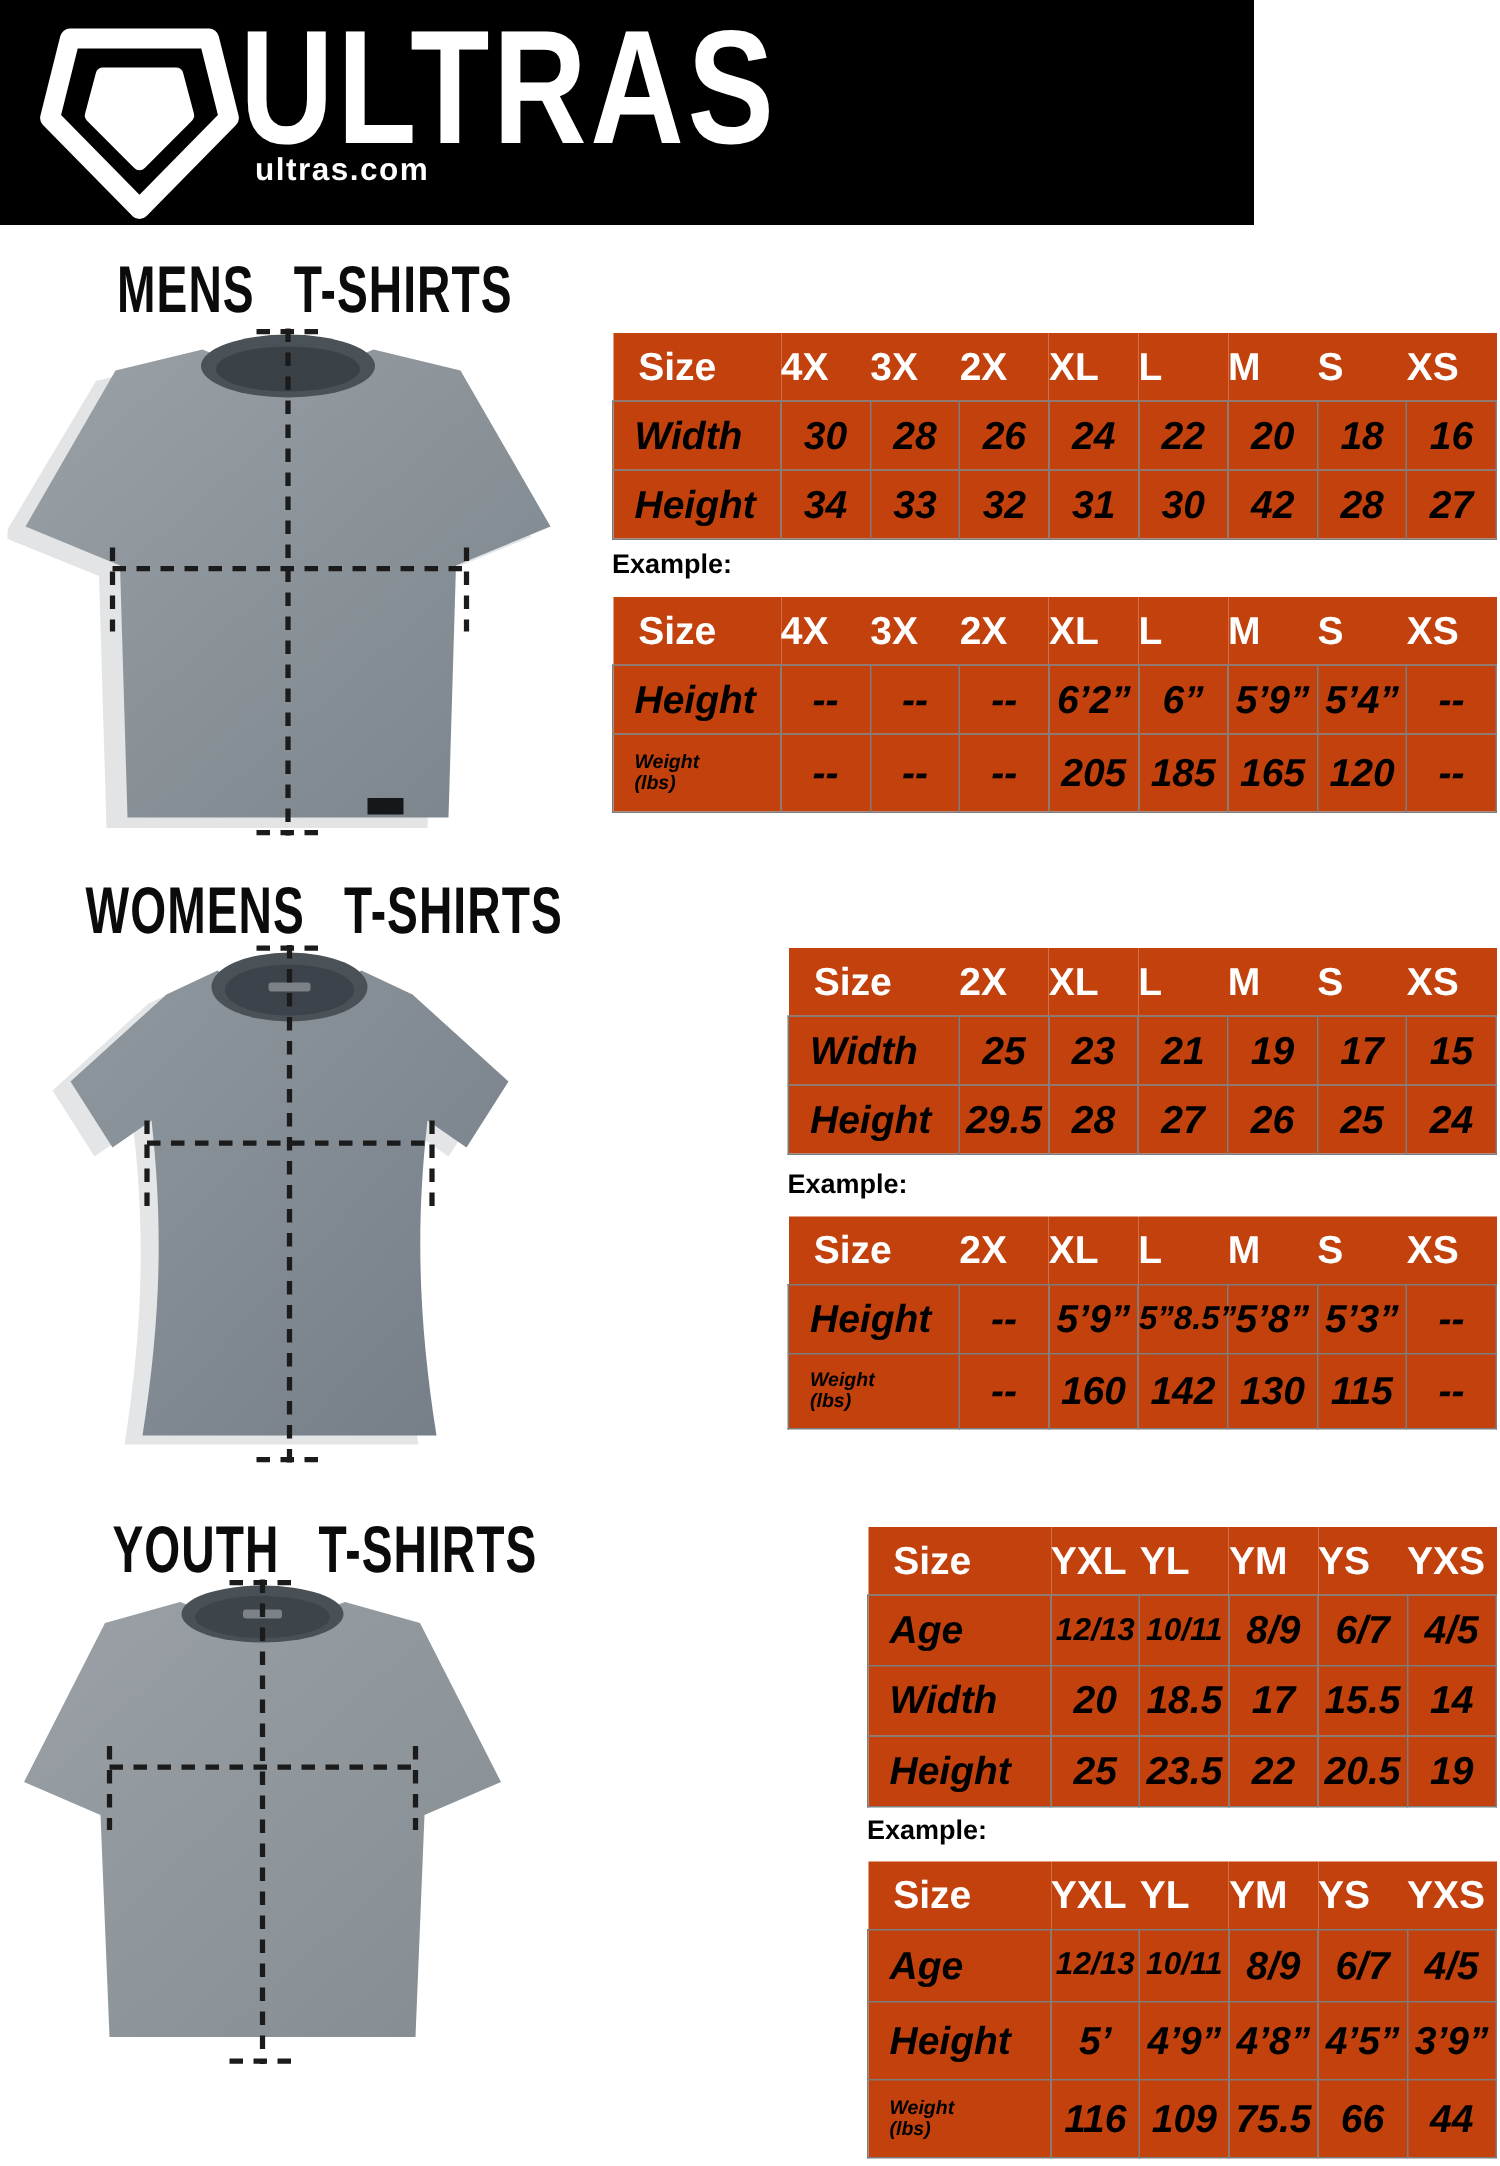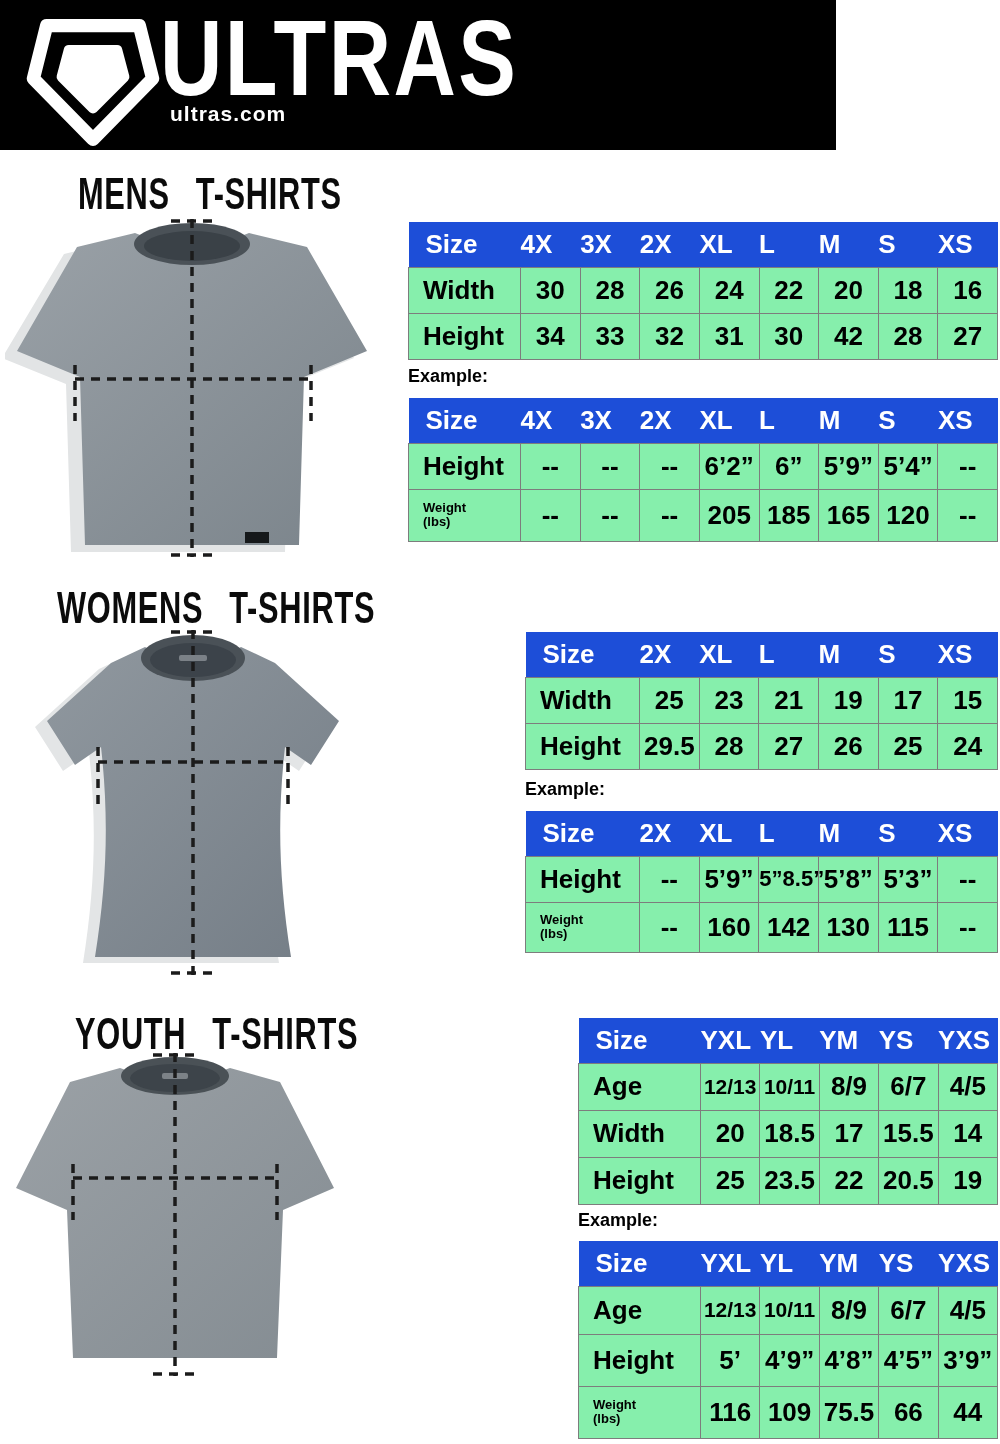--- a/index.html
+++ b/index.html
@@ -28,24 +28,24 @@
   
   .tblwrap{position:absolute;}
   #tbl-mens-size{left:408px;top:222px;width:590px;}
   #tbl-mens-ex{left:408px;top:398px;width:590px;}
   #tbl-womens-size{left:525px;top:632px;width:473px;}
   #tbl-womens-ex{left:525px;top:811px;width:473px;}
   #tbl-youth-size{left:578px;top:1018px;width:420px;}
   #tbl-youth-ex{left:578px;top:1241px;width:420px;}
 
   .tblwrap table{border-collapse:collapse;table-layout:fixed;width:100%;}
-  .tblwrap thead tr{background:#1d4ed8;height:45px;}
+  .tblwrap thead tr{background:#c2410c;height:45px;}
   .tblwrap thead th{color:#fff;font-size:26px;font-weight:bold;text-align:left;padding:0;}
   .tblwrap thead th:first-child{text-align:left;padding-left:17px;}
-  .tblwrap tbody tr{height:46px;background:#86efac;}
+  .tblwrap tbody tr{height:46px;background:#c2410c;font-style:italic;}
   .tblwrap tbody td{border:1px solid #7d7d7d;font-size:26px;font-weight:bold;text-align:center;padding:0;}
   .tblwrap tbody td.row-label{text-align:left;padding-left:14px;}
   .tblwrap tbody td.two-line{font-size:13px;line-height:1.05;white-space:pre-line;}
   .tblwrap tbody td.sm{font-size:21px;margin-left:32px;}
   .tblwrap tbody td.xs{font-size:22px;}
   #tbl-mens-ex tbody tr:last-child{height:52px;}
   #tbl-womens-ex tbody tr:last-child{height:50px;}
   #tbl-youth-size tbody tr{height:47px;}
   #tbl-youth-ex tbody tr{height:48px;}
   #tbl-youth-ex tbody tr:nth-child(2){height:52px;}

